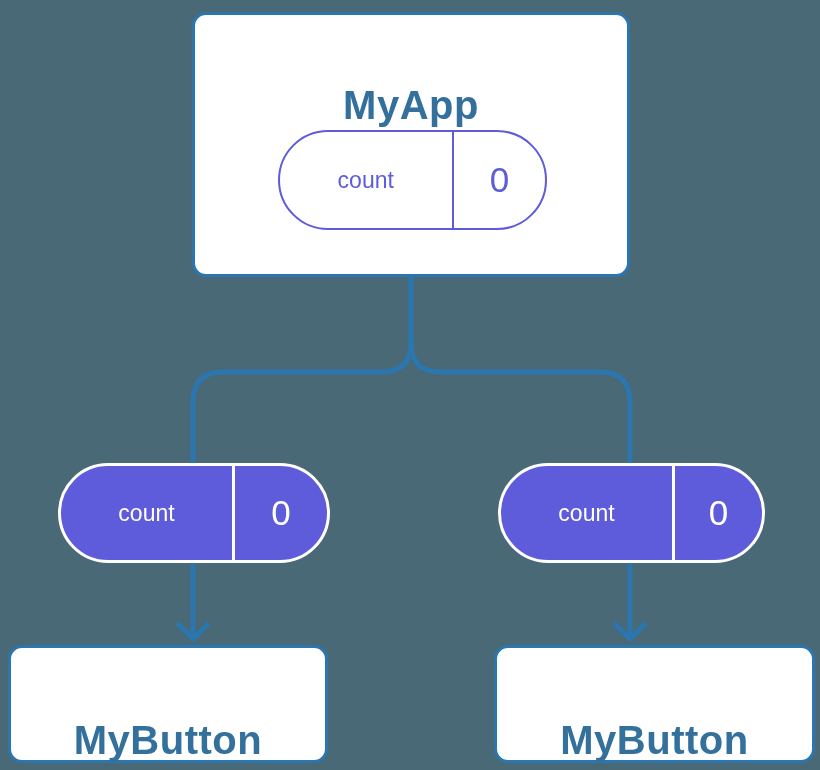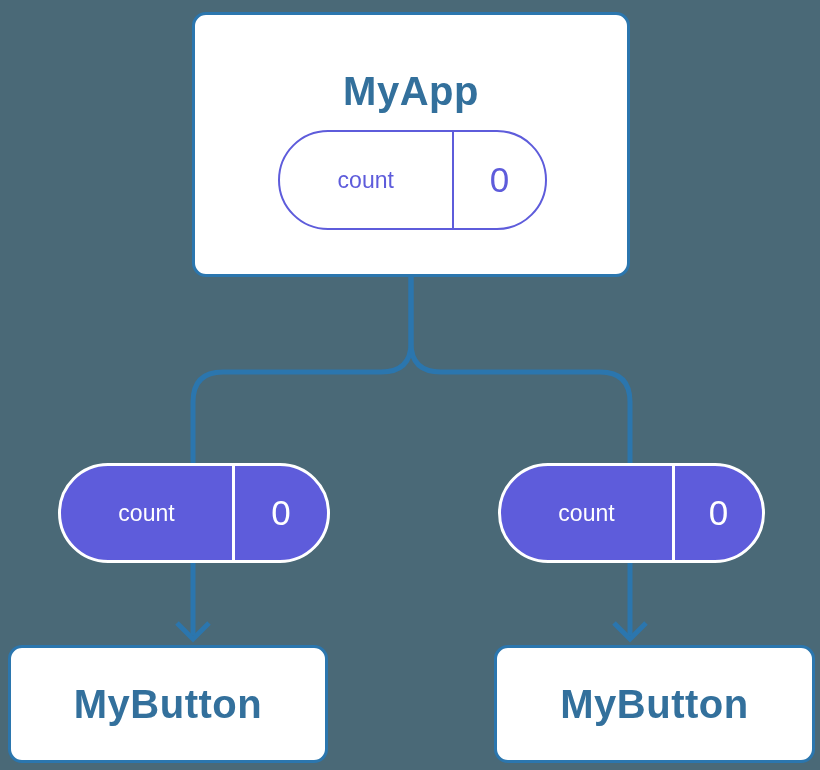--- a/index.html
+++ b/index.html
@@ -39,33 +39,33 @@
     position: absolute;
     background: var(--node-fill);
     border: 3px solid var(--node-border);
     border-radius: 14px;
   }
   .node-root {
     left: 192px; top: 12px;
     width: 438px; height: 265px;
   }
   .node-root .node-title {
-    padding-top: 56px;
+    padding-top: 70px;
     text-align: center;
   }
   .node-title {
     color: var(--node-title);
     font-size: 40px;
     font-weight: 700;
     letter-spacing: 0.5px;
     line-height: 1;
   }
   .node-child {
     display: flex;
-    align-items: center;
+    align-items: flex-end;
     justify-content: center;
   }
   .node-child-left  { left: 8px;   top: 645px; width: 320px; height: 118px; }
   .node-child-right { left: 494px; top: 645px; width: 321px; height: 118px; }
 
   .pill {
     position: absolute;
     display: flex;
     align-items: stretch;
     border-radius: 60px;

